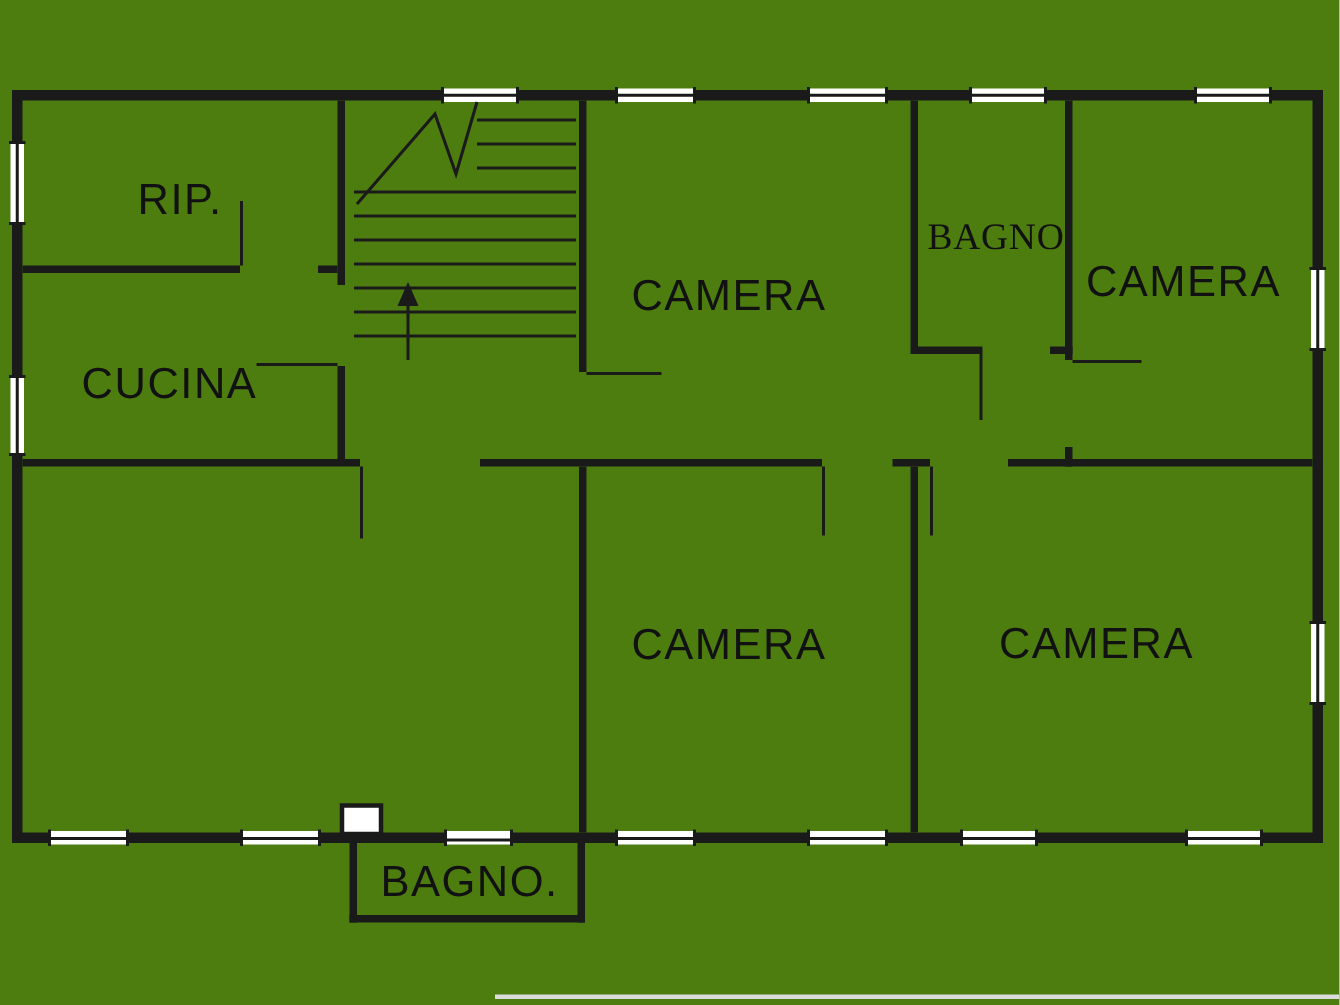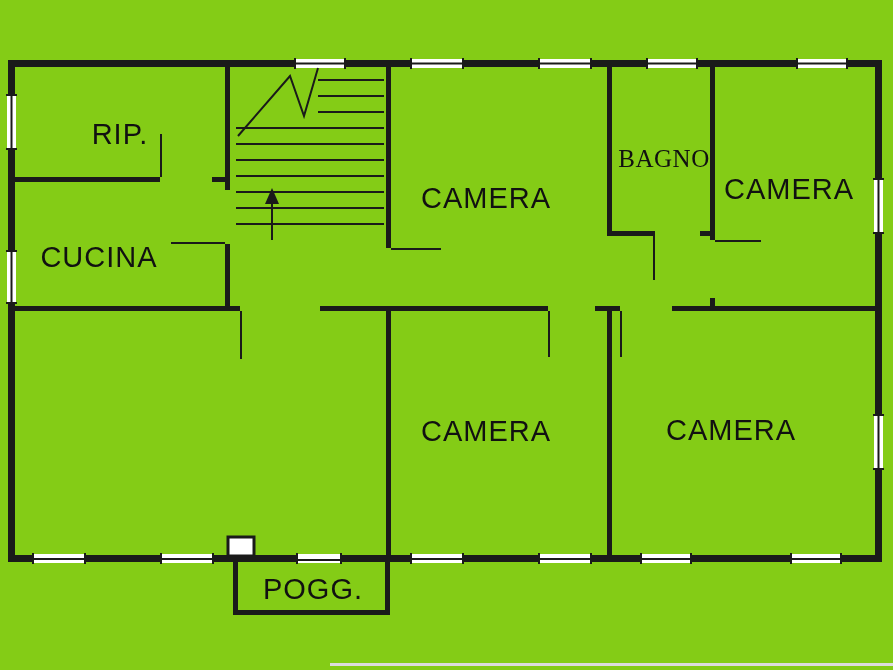--- a/index.html
+++ b/index.html
@@ -1,19 +1,19 @@
 <!DOCTYPE html>
 <html><head>
 <meta charset="utf-8">
 <style>
   html,body { margin:0; padding:0; background:#ffffff; }
   .stage {
     position:relative;
     width:893px; height:670px;
-    background:#84cc16;
+    background:#4d7c0f;
     font-family:"Liberation Sans", sans-serif;
     overflow:hidden;
   }
   .plan-svg { position:absolute; left:0; top:0; width:893px; height:670px; }
   .label {
     position:absolute;
     transform:translate(-50%,-50%);
     font-size:29px;
     color:#111111;
     letter-spacing:1px;
@@ -175,28 +175,28 @@
       <rect x="233" y="562" width="5" height="53"></rect>
       <rect x="385" y="562" width="5" height="53"></rect>
       <rect x="233" y="610" width="157" height="5"></rect>
     </g>
 
     <rect x="330" y="663" width="563" height="3" fill="#dcdcdc"></rect>
   </svg>
 
   <div class="label" style="left:120px; top:134px;">RIP.</div>
 
-  <div class="label" style="left:99px; top:257px;text-align:center;">CUCINA</div>
+  <div class="label" style="left:113px; top:257px;text-align:center;">CUCINA</div>
 
   <div class="label" style="left:486px; top:198px;">CAMERA</div>
 
   <div class="label small" style="left:664px; top:159px;">BAGNO</div>
 
   <div class="label" style="left:789px; top:189px;">CAMERA</div>
 
 
   <div class="label" style="left:486px; top:431px;">CAMERA</div>
 
   <div class="label" style="left:731px; top:430px;">CAMERA</div>
 
-  <div class="label" style="left:313px; top:589px;">POGG.</div>
+  <div class="label" style="left:313px; top:589px;">BAGNO.</div>
 
 </div>
 
 </body></html>

